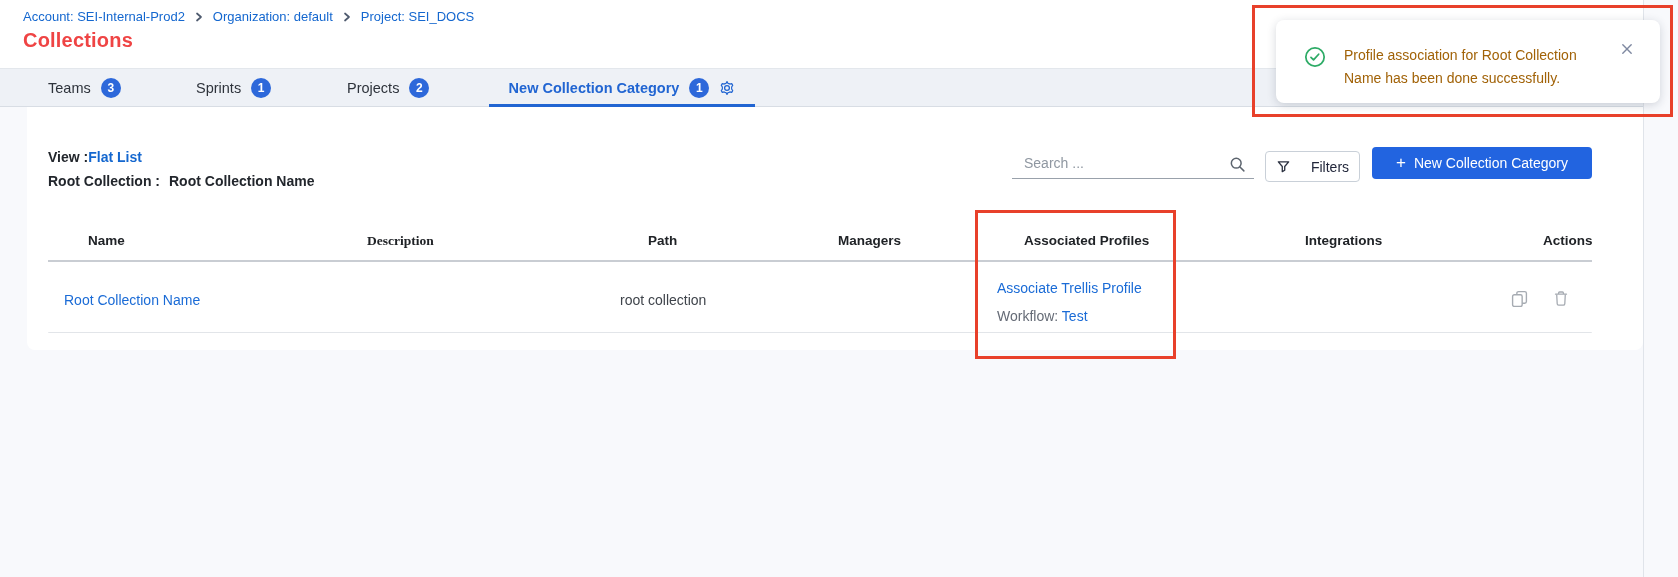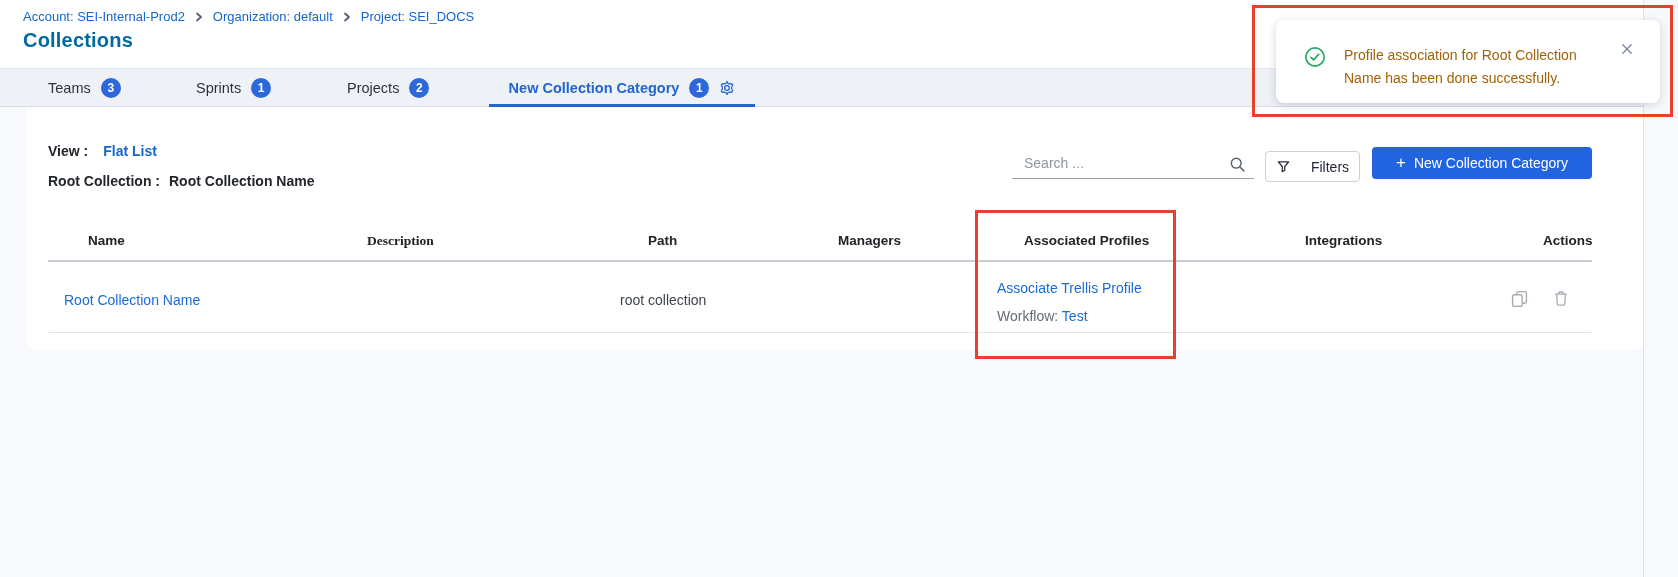--- a/index.html
+++ b/index.html
@@ -7,21 +7,21 @@
     position:relative;width:1678px;height:577px;overflow:hidden;
     font-family:"Liberation Sans",sans-serif;background:#ffffff;
     -webkit-font-smoothing:antialiased;
   }
   .abs{position:absolute;}
 
   
   .breadcrumb{left:23px;top:9px;display:flex;align-items:center;gap:9px;font-size:13px;}
   .breadcrumb a{color:#1467cf;text-decoration:none;cursor:pointer;}
   .crumb-sep{display:flex;align-items:center;}
-  .page-title{left:23px;top:29px;font-size:20px;font-weight:700;color:#0369a1;letter-spacing:.2px;}
+  .page-title{left:23px;top:29px;font-size:20px;font-weight:700;color:#ef4444;letter-spacing:.2px;}
 
   
   .tabbar{left:0;top:68px;width:1643px;height:39px;background:#eef1f6;
     border-top:1px solid #e3e7ec;border-bottom:1px solid #d8dde4;box-sizing:border-box;}
   .tab{position:absolute;top:0;height:38px;display:flex;align-items:center;gap:10px;
     font-size:14.5px;color:#2e333b;cursor:pointer;}
   .tab-badge{display:inline-flex;align-items:center;justify-content:center;
     min-width:20px;height:20px;border-radius:10px;background:#2d68da;color:#fff;
     font-size:12px;font-weight:700;}
   .tab.active{color:#2165d2;font-weight:700;}
@@ -29,21 +29,21 @@
 
   
   .content-bg{left:0;top:107px;width:1678px;height:470px;background:#f8f9fc;}
   .content-card{left:27px;top:107px;width:1616px;height:243px;background:#ffffff;
     border-radius:0 0 8px 8px;}
   .right-border{left:1643px;top:0;width:1px;height:577px;background:#e0e4ea;}
   .right-gutter{left:1644px;top:0;width:34px;height:577px;background:#f8f9fc;}
 
   .meta-row{display:flex;align-items:center;font-size:14px;color:#22262c;font-weight:700;}
   .meta-row a{color:#1467cf;text-decoration:none;font-weight:700;cursor:pointer;}
-  .view-row{left:48px;top:143px;gap:15px;}
+  .view-row{left:48px;top:149px;}
   .root-row{left:48px;top:173px;gap:9px;}
 
   
   .search-wrap{left:1012px;top:150px;width:242px;height:29px;border-bottom:1px solid #99a1ab;
     display:flex;align-items:center;box-sizing:border-box;}
   .search-input{border:none;outline:none;background:transparent;flex:1;
     font-family:"Liberation Sans",sans-serif;font-size:14px;color:#44494f;padding:0 0 2px 12px;}
   .search-input::placeholder{color:#8f97a1;}
   .btn-filters{left:1265px;top:151px;width:95px;height:31px;background:#ffffff;
     border:1px solid #c9d0d8;border-radius:4px;display:flex;align-items:center;justify-content:center;

